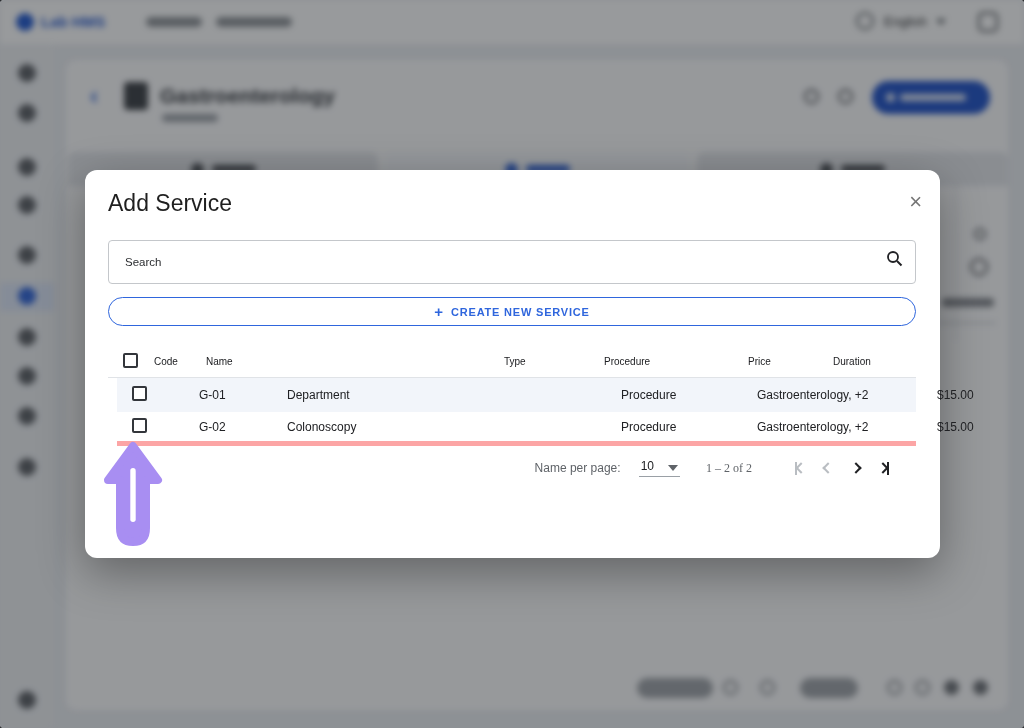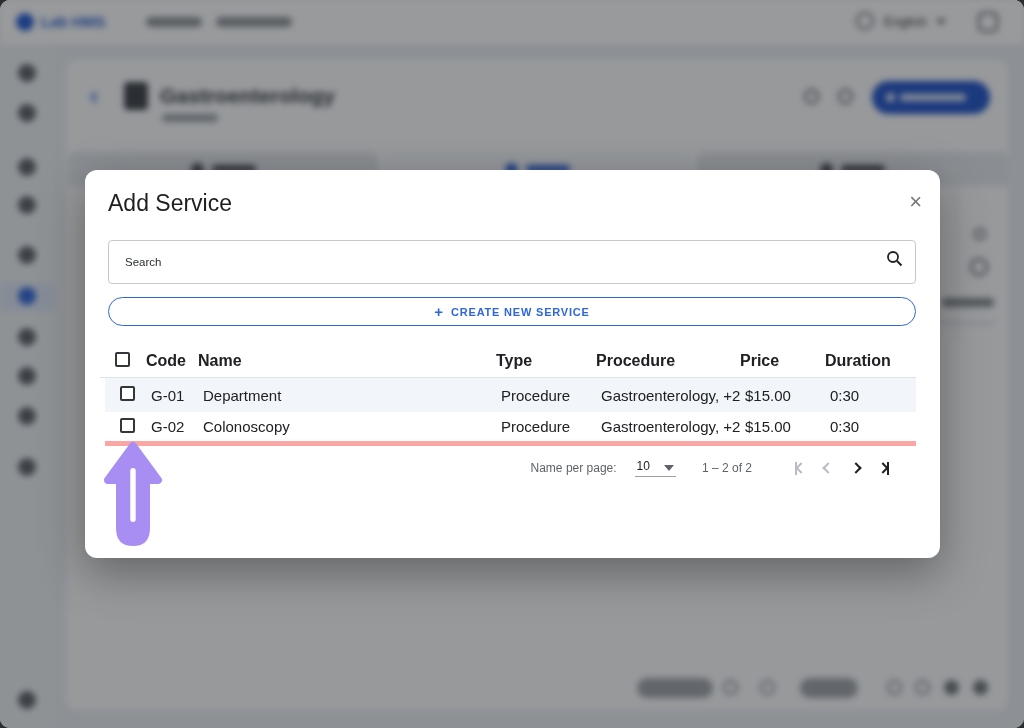--- a/index.html
+++ b/index.html
@@ -1,17 +1,17 @@
 <!DOCTYPE html>
 <html><head>
 <meta charset="utf-8">
 <style>
   html,body{margin:0;padding:0;background:#2b2d30;}
   *{box-sizing:border-box;}
-  .screen{position:relative;width:1024px;height:728px;background:#eceef2;border-radius:10px;
+  .screen{position:relative;width:1024px;height:728px;background:#eceef2;border-radius:4px;
     overflow:hidden;font-family:"Liberation Sans",sans-serif;}
   
   .bg{position:absolute;inset:0;filter:blur(3px);}
   .app-header{position:absolute;top:0;left:0;right:0;height:44px;background:#fff;}
   .logo-dot{position:absolute;left:16px;top:13px;width:18px;height:18px;border-radius:50%;background:#1f57cf;}
   .logo-text{position:absolute;left:41px;top:13px;font-size:15px;font-weight:bold;color:#2356cd;}
   .nav-pill{position:absolute;top:17px;height:10px;border-radius:5px;background:#8d9196;}
   .lang-circle{position:absolute;left:856px;top:12px;width:18px;height:18px;border:2px solid #5f6368;border-radius:50%;}
   .lang-text{position:absolute;left:884px;top:14px;font-size:13px;color:#202124;}
   .caret{width:0;height:0;border-left:5px solid transparent;border-right:5px solid transparent;border-top:6px solid #5f6368;}
@@ -54,32 +54,32 @@
   .m-search{position:absolute;left:23px;right:24px;top:70px;height:44px;border:1px solid #c4c7cb;border-radius:4px;}
   .m-search input{position:absolute;inset:0;border:0;outline:0;background:transparent;padding:0 40px 0 16px;
     font-family:"Liberation Sans",sans-serif;font-size:11.5px;color:#1f1f1f;}
   .m-search input::placeholder{color:#2c2e31;opacity:1;}
   .srch-svg{position:absolute;right:12px;top:9px;}
   .m-create{position:absolute;left:23px;right:24px;top:127px;height:29px;border:1.5px solid #2f66dd;border-radius:15px;
     background:#fff;display:flex;align-items:center;justify-content:center;gap:8px;color:#2f66dd;cursor:pointer;}
   .m-create .plus{font-size:15px;font-weight:bold;line-height:15px;}
   .m-create .txt{font-size:11px;font-weight:bold;letter-spacing:.8px;}
   .tgrid{display:grid;grid-template-columns:46px 52px 298px 100px 144px 85px 1fr;align-items:center;}
-  .thead{position:absolute;left:15px;right:24px;top:175px;height:33px;border-bottom:1px solid #e0e3e7;
-    font-size:16px;font-weight:bold;color:#202124;}
-  .trow{position:absolute;left:20px;right:24px;height:34px;font-size:15px;color:#202124;}
+  .thead{position:absolute;left:23px;right:24px;top:175px;height:33px;border-bottom:1px solid #e0e3e7;
+    font-size:10px;font-weight:normal;color:#202124;}
+  .trow{position:absolute;left:32px;right:24px;height:34px;font-size:12px;color:#202124;gap:36px;}
   .trow.r0{top:208px;background:#f2f5fa;}
   .trow.r1{top:242px;background:#fff;border-bottom:5px solid #fca5a5;}
   .cbx{width:15px;height:15px;border:2px solid #33363b;border-radius:2px;background:#fff;margin-left:15px;display:inline-block;cursor:pointer;}
   .m-pag{position:absolute;left:23px;right:24px;top:277px;height:42px;display:flex;align-items:center;
     justify-content:flex-end;color:#5f6368;font-size:12px;padding-right:18px;}
   .pag-sel{display:flex;align-items:end;gap:14px;border-bottom:1px solid #9aa0a6;padding:0 2px 3px 2px;
     margin:0 26px 0 18px;color:#202124;cursor:pointer;}
   .pag-sel .caret{border-top-color:#5f6368;margin-bottom:2px;}
-  .pag-range{margin-right:34px;color:#5f6368;}
+  .pag-range{margin-right:34px;color:#5f6368;font-family:Liberation Serif, serif;}
   .pg-btn{display:flex;align-items:center;justify-content:center;width:28px;height:28px;cursor:pointer;}
   .chev{width:8px;height:8px;border-style:solid;border-width:0 2.2px 2.2px 0;}
   .chev.l{transform:rotate(135deg);}
   .chev.r{transform:rotate(-45deg);}
   .vbar{width:2.2px;height:13px;}
   .dis .chev{border-color:#b9bdc2;}
   .dis .vbar{background:#b9bdc2;}
   .en .chev{border-color:#202124;}
   .en .vbar{background:#202124;}
   .m-foot{position:absolute;right:24px;bottom:20px;display:flex;align-items:center;gap:16px;}

